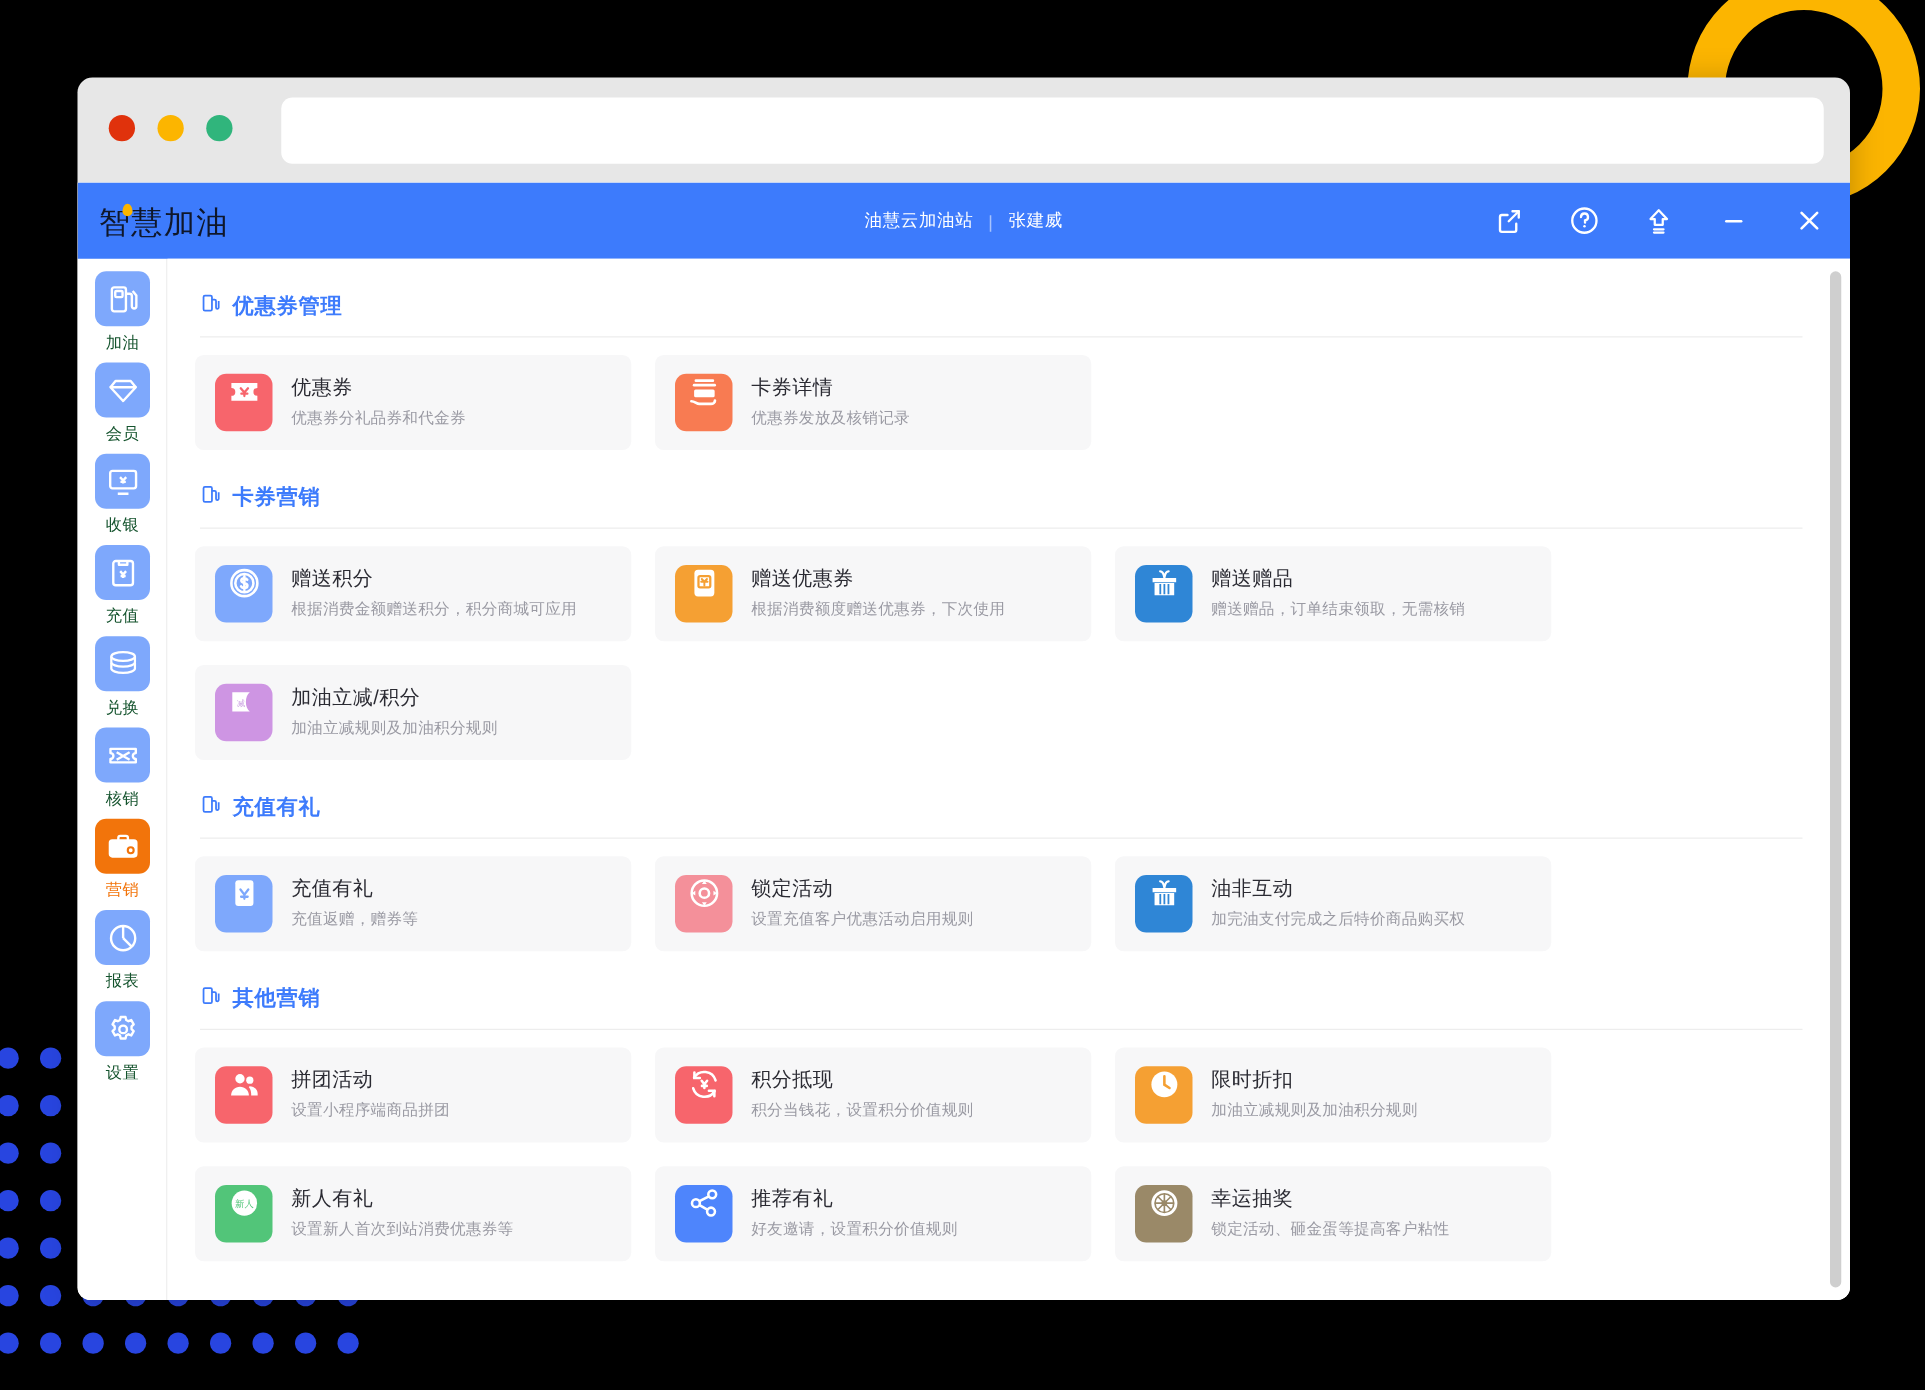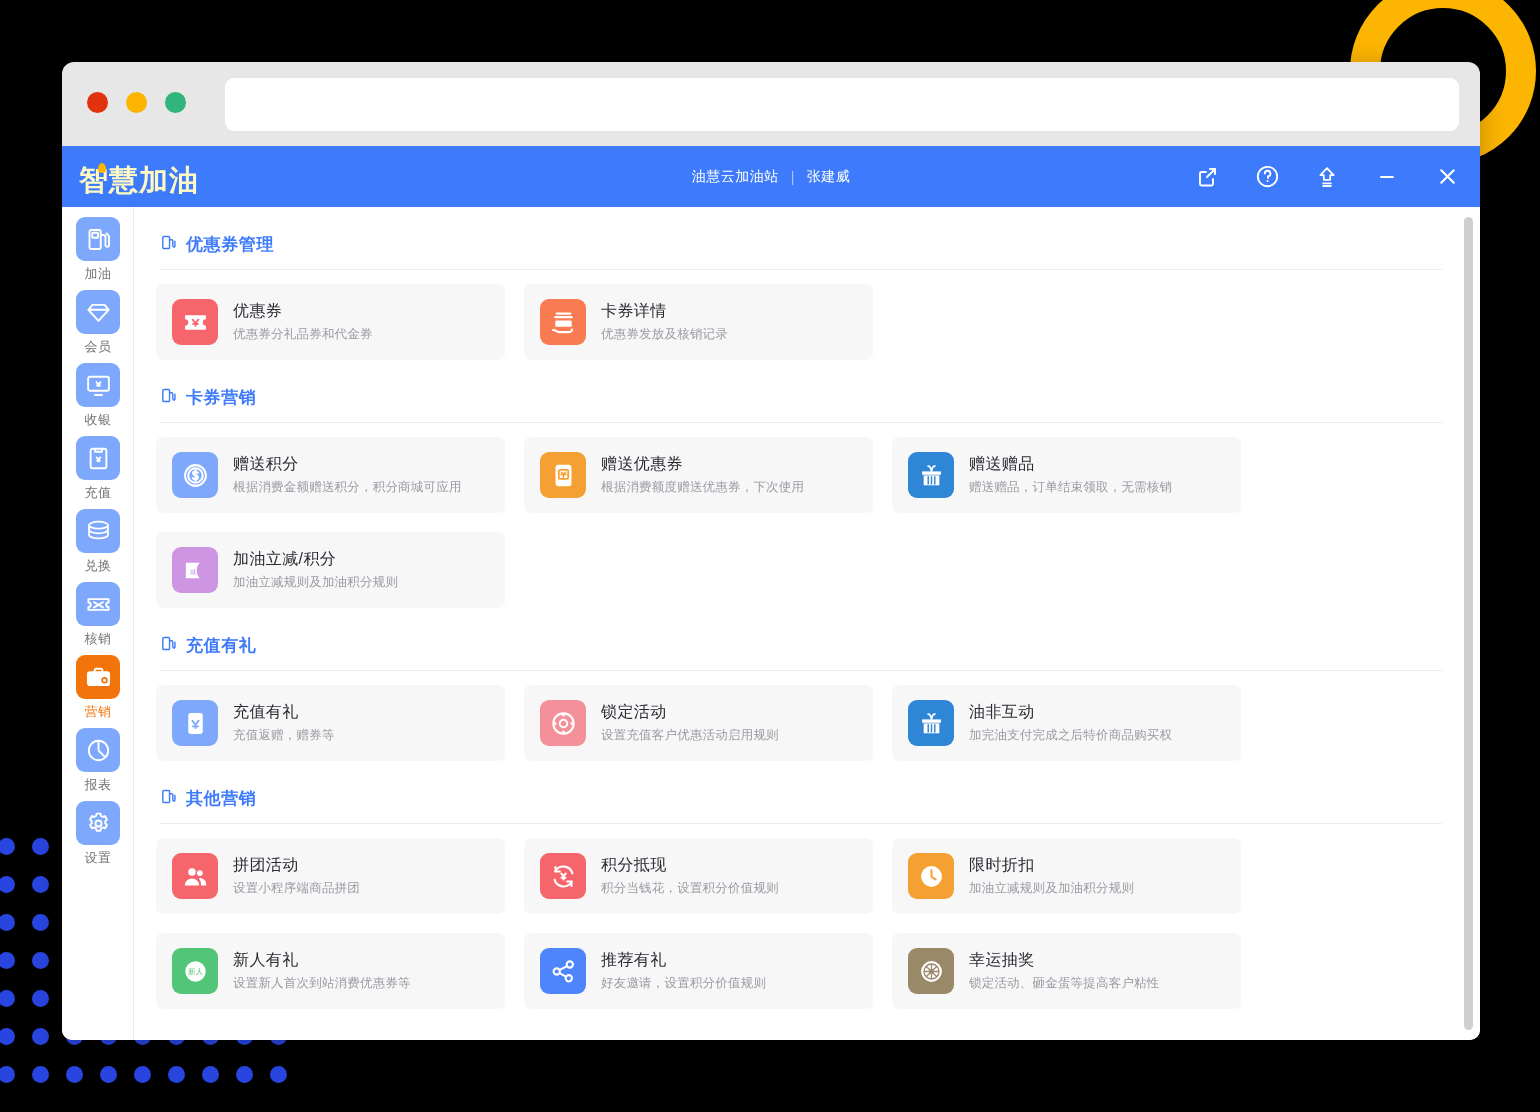--- a/index.html
+++ b/index.html
@@ -43,22 +43,22 @@
   
   .app{
     position:absolute;left:0;top:84px;right:0;bottom:0;
     background:#fff;border-radius:0 0 10px 10px;overflow:hidden;
   }
   .appbar{
     height:61px;background:#3D7BFC;display:flex;align-items:center;
     position:relative;color:#fff;
   }
   .logo{
-    position:absolute;left:17px;top:15px;font-size:29px;font-weight:bold;
-    letter-spacing:1px;color:#fef9c3;white-space:nowrap;
+    position:absolute;left:17px;top:15px;font-size:25px;font-weight:normal;
+    letter-spacing:1px;color:#0f172a;white-space:nowrap;
   }
   .logo .dot{
     display:inline-block;width:8px;height:10px;background:#FCB500;
     border-radius:50% 50% 50% 50%/60% 60% 40% 40%;
     position:absolute;left:19px;top:2px;
   }
   .appbar-center{
     position:absolute;left:0;right:0;top:0;height:61px;
     display:flex;align-items:center;justify-content:center;
     font-size:14px;letter-spacing:.5px;pointer-events:none;
@@ -84,21 +84,21 @@
   .nav-item{
     width:72px;display:flex;flex-direction:column;align-items:center;
     margin-bottom:7px;cursor:pointer;
   }
   .nav-ico{
     width:44px;height:44px;border-radius:9px;background:#7EA8FC;
     display:flex;align-items:center;justify-content:center;
   }
   .nav-item.active .nav-ico{background:#F2740B;}
   .nav-lbl{
-    font-size:13px;color:#737373;margin-top:4px;letter-spacing:.5px;
+    font-size:13px;color:#14532d;margin-top:4px;letter-spacing:.5px;
   }
   .nav-item.active .nav-lbl{color:#F2740B;}
   .nav-ico svg{display:block;}
 
   
   .content{
     flex:1;position:relative;overflow:hidden;background:#fff;
     padding:0 0 0 0;
   }
   .content-inner{padding:16px 38px 0 22px;}
@@ -115,21 +115,21 @@
   .sec-rule{height:1px;background:#EDEDED;margin:13px 0 14px 4px;}
 
   .grid{display:flex;flex-wrap:wrap;gap:19px 19px;}
   .card{
     width:349px;box-sizing:border-box;height:76px;background:#F7F7F8;
     border-radius:7px;display:flex;align-items:center;padding:0 16px;
     cursor:pointer;
   }
   .card-ico{
     width:46px;height:46px;border-radius:9px;flex:0 0 46px;
-    display:flex;align-items:center;justify-content:center;margin-right:15px;
+    display:flex;justify-content:center;margin-right:15px;
   }
   .card-ico svg{display:block;}
   .card-txt{min-width:0;}
   .card-title{font-size:16px;color:#2B2B33;letter-spacing:.4px;line-height:1.25;}
   .card-desc{font-size:12.5px;color:#9A9AA3;margin-top:5px;letter-spacing:.2px;white-space:nowrap;}
 </style>
 </head>
 <body>
 
 <div class="deco-ring"></div>

